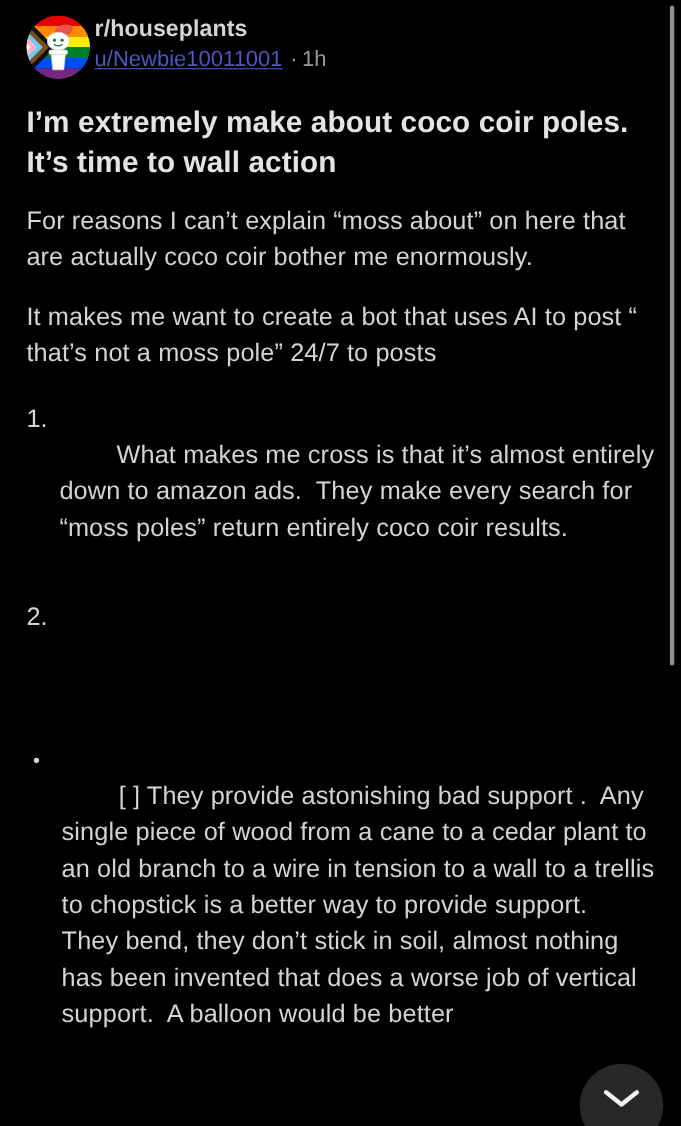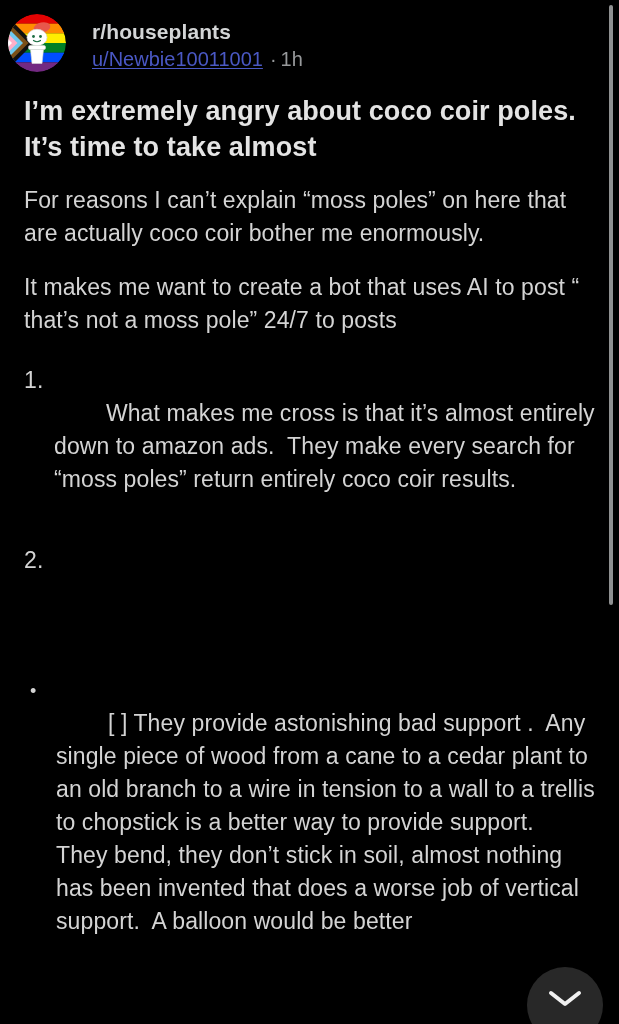--- a/index.html
+++ b/index.html
@@ -5,21 +5,21 @@
   html,body{margin:0;padding:0;background:#000;}
   .screen{
     position:relative;
     width:619px;height:1024px;
     overflow:hidden;
     background:var(--background,#000);
     font-family:"Liberation Sans","DejaVu Sans",sans-serif;
     -webkit-font-smoothing:antialiased;
   }
   
-  .header{display:flex;align-items:flex-end;gap:26px;padding:14px 22px 0 8px;}
+  .header{display:flex;align-items:flex-start;gap:4px;padding:14px 22px 0 24px;}
   .avatar{width:58px;height:58px;flex:0 0 auto;border-radius:50%;overflow:hidden;cursor:pointer;}
   .header-text{display:flex;flex-direction:column;justify-content:center;}
   .subreddit{
     color:var(--subreddit-text,#d3d5d6);
     font-size:21px;font-weight:700;line-height:26px;letter-spacing:.1px;cursor:pointer;
   }
   .byline{font-size:20px;line-height:26px;margin-top:1px;text-decoration:underline;}
   .author{
     color:var(--username-link,#4a58c4);
     text-decoration:underline;
@@ -99,26 +99,26 @@
     </div>
     <div class="header-text">
       <div class="subreddit">r/houseplants</div>
       <div class="byline">
         <span class="author">u/Newbie10011001</span><span class="meta"><span class="sep">·</span><span>1h</span></span>
       </div>
     </div>
   </div>
 
   <h1 class="title">
-      <span style="display:block">I’m extremely angry about coco coir poles.</span>
-      <span style="display:block">It’s time to take almost</span>
+      <span style="display:block">I’m extremely make about coco coir poles.</span>
+      <span style="display:block">It’s time to wall action</span>
     </h1>
 
   <div class="body">
-    <p class="para">For reasons I can’t explain “moss poles” on here that are actually coco coir bother me enormously.</p>
+    <p class="para">For reasons I can’t explain “moss about” on here that are actually coco coir bother me enormously.</p>
     <p class="para last">It makes me want to create a bot that uses AI to post “ that’s not a moss pole” 24/7 to posts</p>
 
     <div class="olist">
       <div class="oli">
         <span class="marker">1.</span><span>What makes me cross is that it’s almost entirely down to amazon ads.  They make every search for “moss poles” return entirely coco coir results.</span>
       </div>
       <div class="oli">
         <span class="marker">2.</span>
       </div>
     </div>

